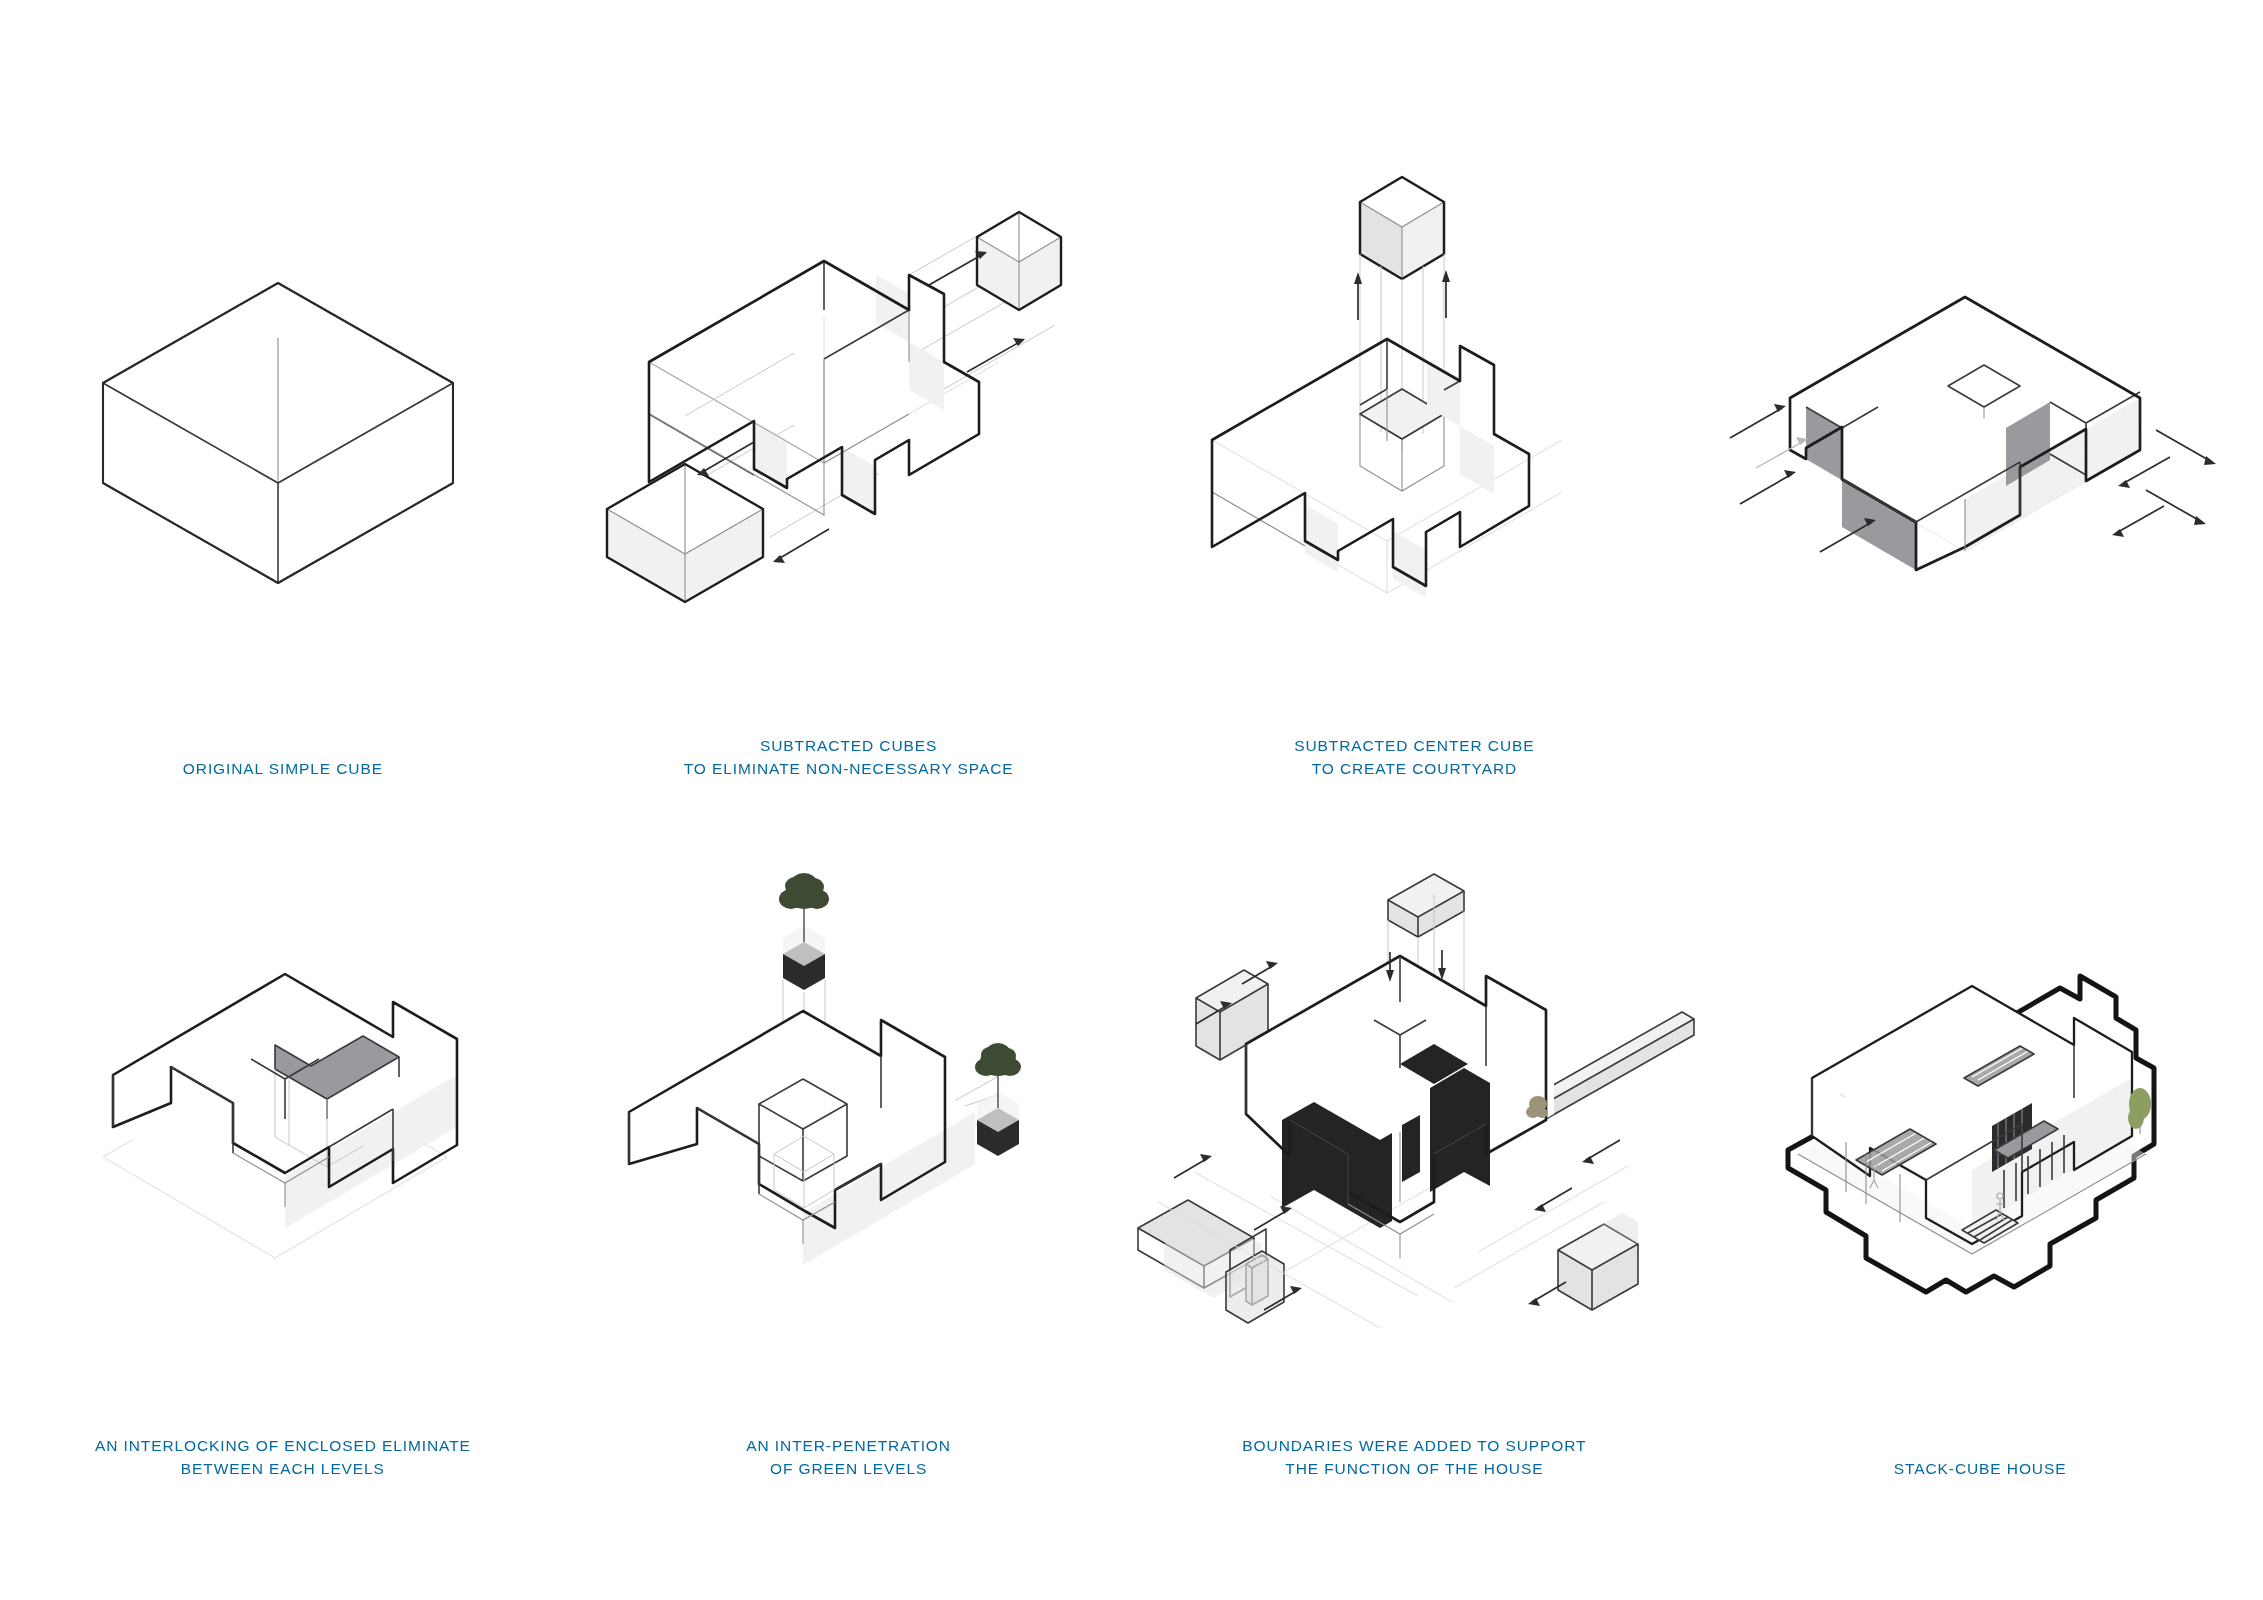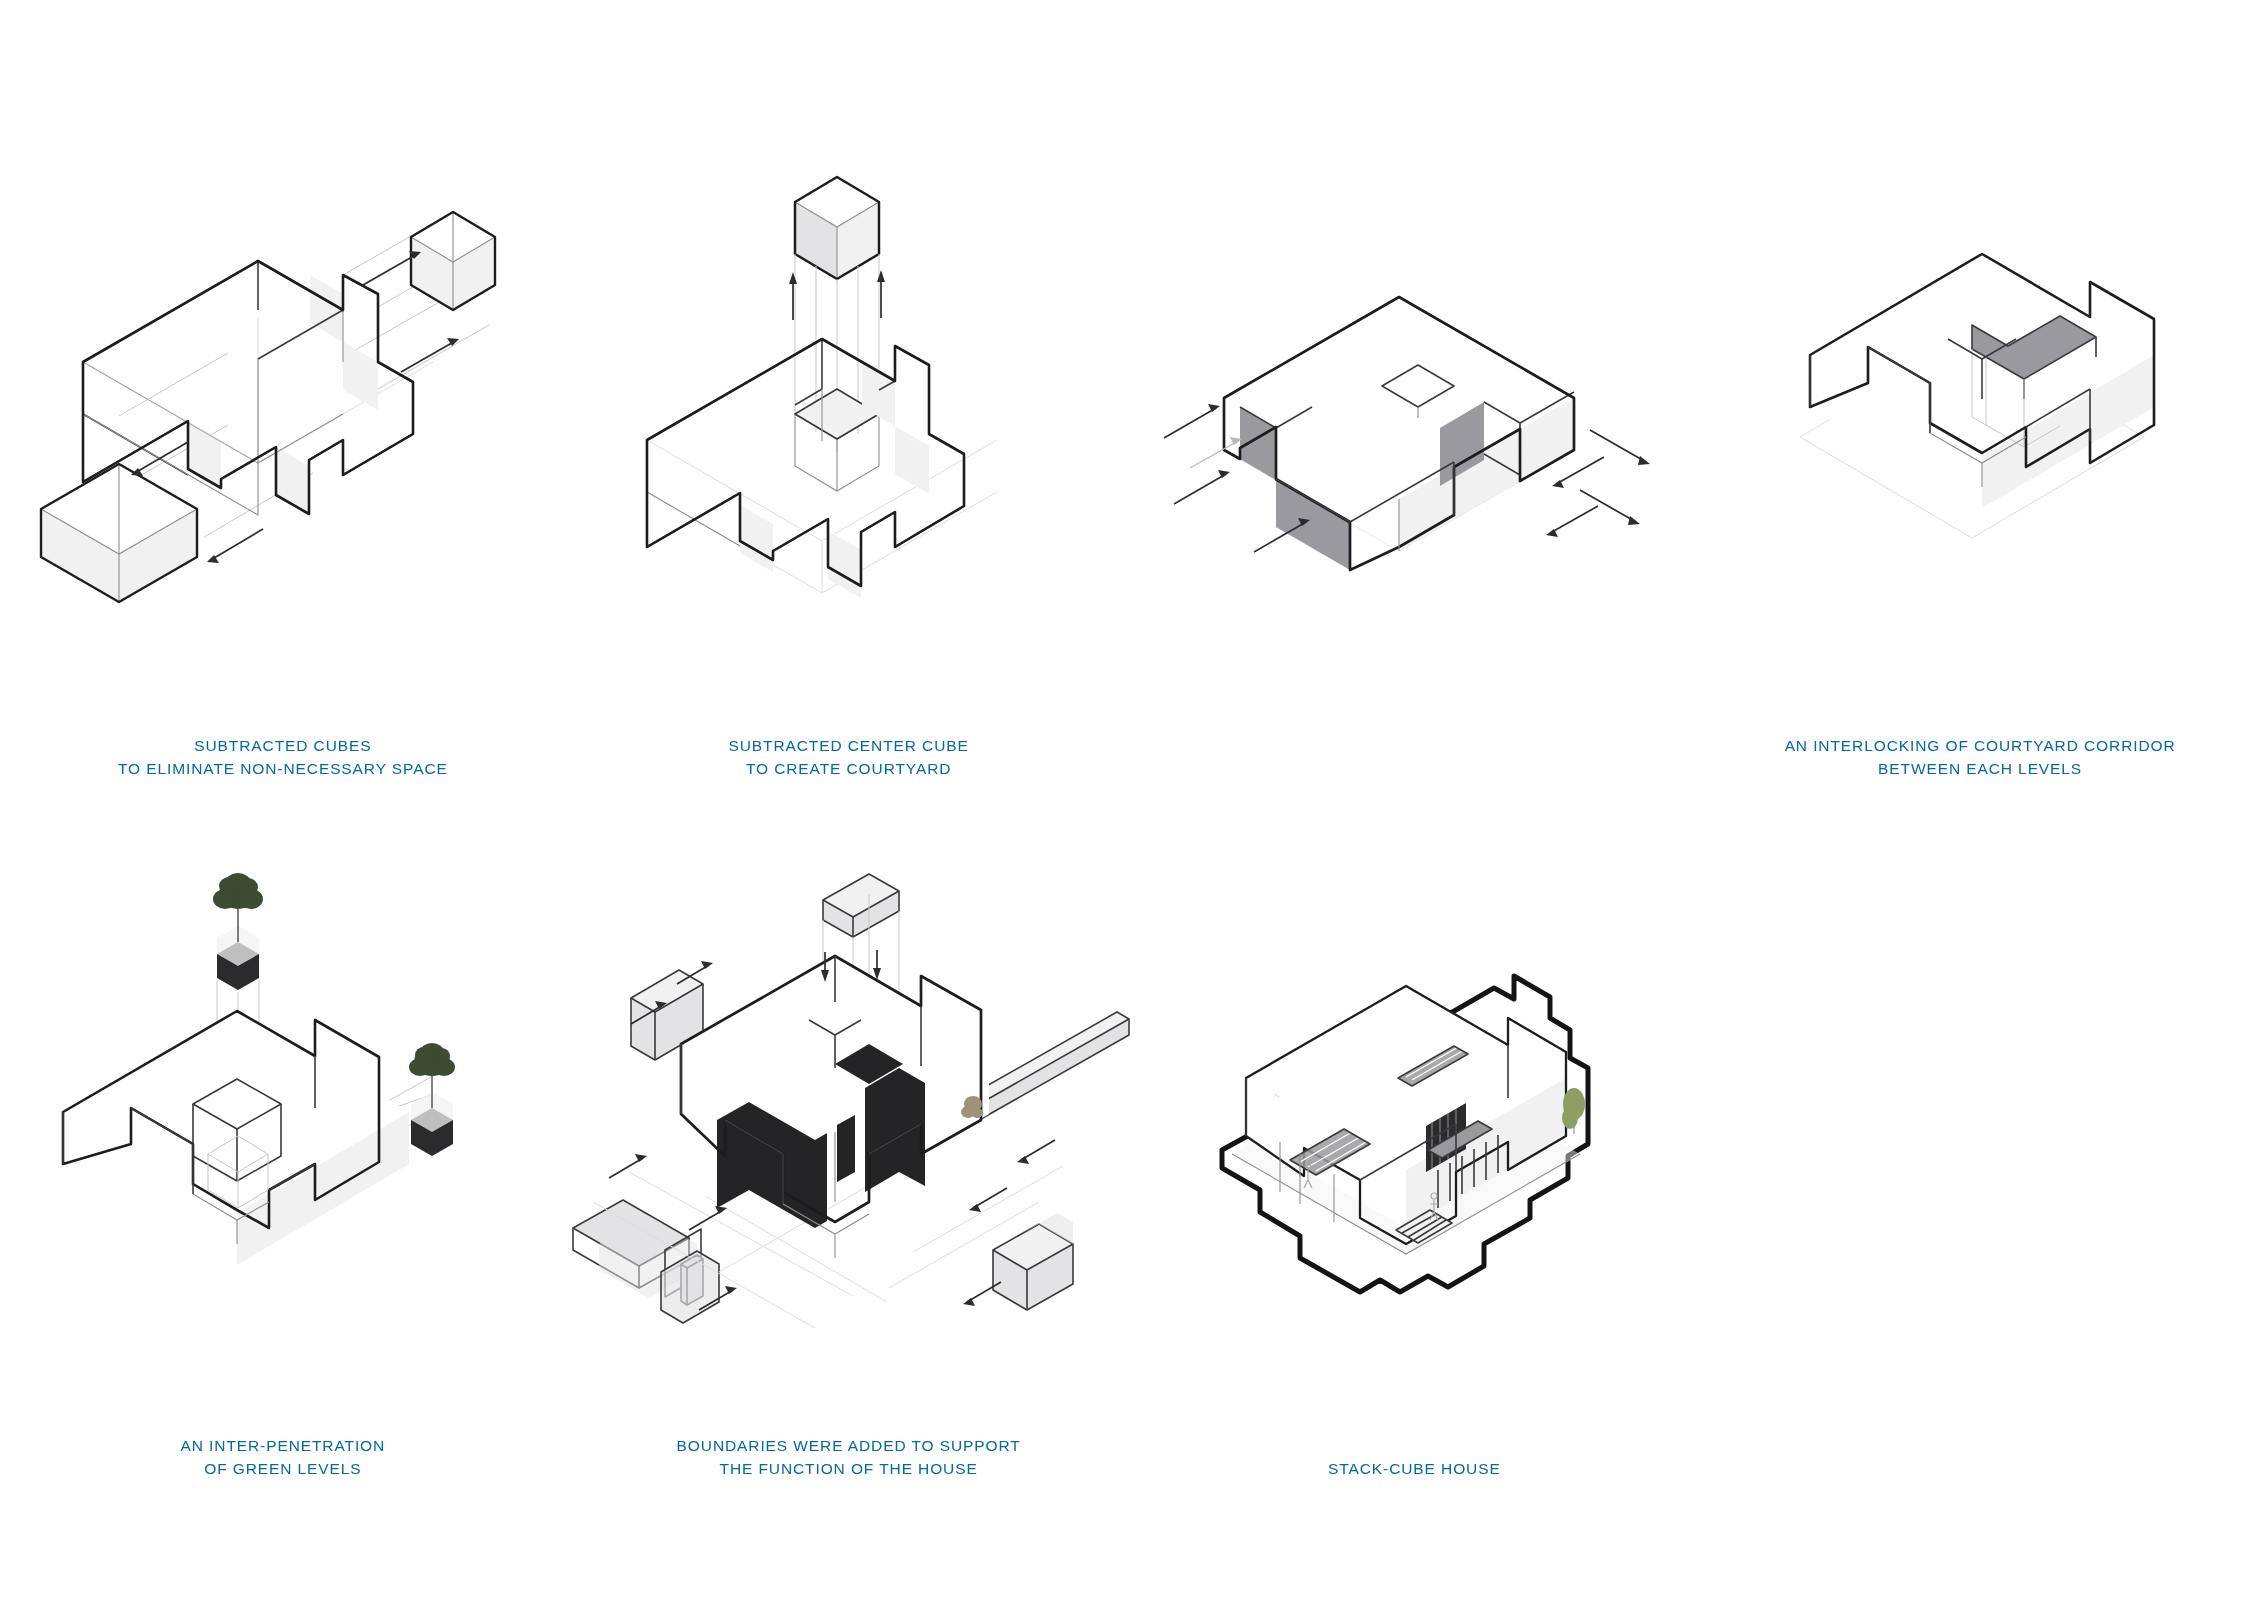--- a/index.html
+++ b/index.html
@@ -83,20 +83,43 @@
   .tree-can { fill: #3f4a32; }
   .tree-trunk { fill: none; stroke: #4a4a4a; stroke-width: 1.4; }
   .tree-green { fill: #8d9e63; }
 </style>
 </head>
 <body>
 
 <div class="sheet">
   <div class="grid">
 
+    <div class="panel">
+      <div class="figure">
+        <svg width="420" height="400" viewBox="0 0 420 400">
+
+          <g class="thin">
+            <path d="M 30 185 L 205 285 L 380 185"></path>
+            <path d="M 205 285 L 205 140"></path>
+          </g>
+
+          <g class="med">
+            <path d="M 30 185 L 205 85 L 380 185 L 380 285 L 205 385 L 30 285 Z"></path>
+            <path d="M 30 185 L 205 285"></path>
+            <path d="M 380 185 L 205 285"></path>
+            <path d="M 205 285 L 205 385"></path>
+          </g>
+
+          <g style="fill:none;stroke:#2a2a2c;stroke-width:2.1;stroke-linejoin:round">
+            <path d="M 30 185 L 205 85 L 380 185 L 380 285 L 205 385 L 30 285 Z"></path>
+          </g>
+        </svg>
+      </div>
+      <div class="caption cap-r1">ORIGINAL SIMPLE CUBE</div>
+    </div>
 
     <div class="panel">
       <div class="figure">
         <svg width="520" height="460" viewBox="0 0 520 460">
 
           <g class="hair">
             <path d="M 320 118 L 430 55"></path>
             <path d="M 320 200 L 430 137"></path>
             <path d="M 355 150 L 466 86"></path>
             <path d="M 355 232 L 466 168"></path>
@@ -389,21 +412,21 @@
               <path d="M 330 202 L 330 254"></path>
               <path d="M 50 168 L 50 220"></path>
             </g>
             <g class="thin">
               <path d="M 170 246 L 222 276 L 266 250"></path>
               <path d="M 222 276 L 222 300"></path>
             </g>
           </g>
         </svg>
       </div>
-      <div class="caption cap-r2">AN INTERLOCKING OF COURTYARD CORRIDOR
+      <div class="caption cap-r2">AN INTERLOCKING OF ENCLOSED ELIMINATE
 BETWEEN EACH LEVELS</div>
     </div>
 
     <div class="panel">
       <div class="figure">
         <svg width="460" height="470" viewBox="0 0 460 470">
 
           <g class="hair">
             <path d="M 164 108 L 164 260"></path>
             <path d="M 206 108 L 206 262"></path>

